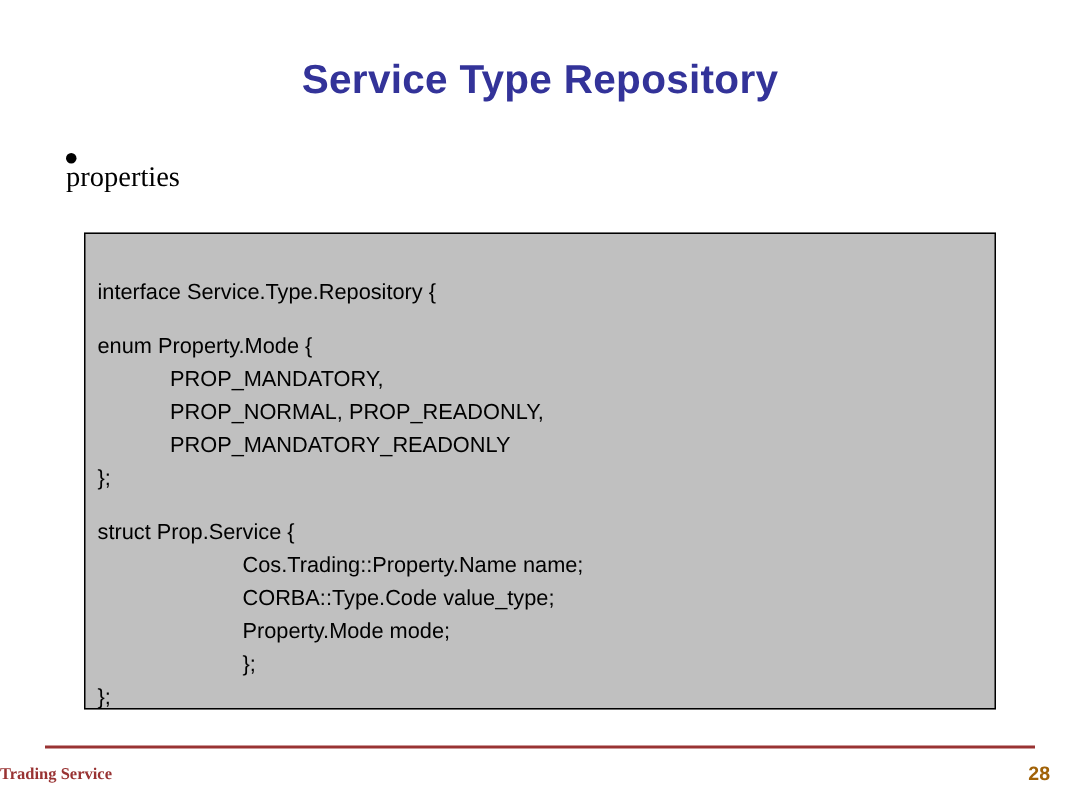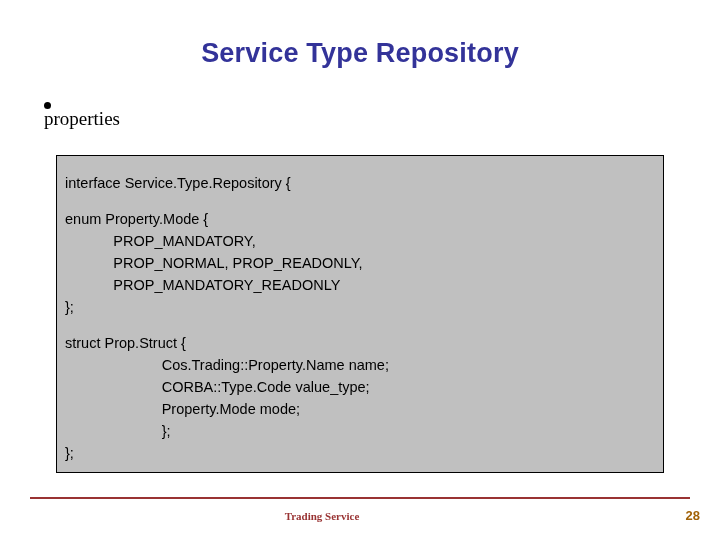--- a/index.html
+++ b/index.html
@@ -63,20 +63,21 @@
     background: #c0c0c0;
     border: 1px solid #000000;
     box-sizing: border-box;
   }
   .code-inner {
     padding: 16px 10px 10px 8px;
     font-family: "Liberation Sans", sans-serif;
     font-size: 14.5px;
     color: #000000;
     line-height: 1.0;
+    margin-top: 12px;
   }
   .code-line {
     white-space: pre;
     height: 22px;
     line-height: 22px;
   }
   .code-line.blank {
     height: 14px;
     line-height: 14px;
   }
@@ -86,21 +87,20 @@
     top: 497px;
     width: 660px;
     height: 0;
     border-top: 2px solid #993333;
   }
   .footer-text {
     position: absolute;
     left: 0;
     top: 510px;
     width: 644px;
-    text-align: center;
     font-family: "Liberation Serif", serif;
     font-size: 11px;
     font-weight: bold;
     color: #993333;
   }
   .page-number {
     position: absolute;
     right: 20px;
     top: 508px;
     font-family: "Liberation Sans", sans-serif;
@@ -124,21 +124,21 @@
   <div class="code-box">
     <div class="code-inner">
       <div class="code-line">interface Service.Type.Repository {</div>
       <div class="code-line blank"></div>
       <div class="code-line">enum Property.Mode {</div>
       <div class="code-line">            PROP_MANDATORY,</div>
       <div class="code-line">            PROP_NORMAL, PROP_READONLY,</div>
       <div class="code-line">            PROP_MANDATORY_READONLY</div>
       <div class="code-line">};</div>
       <div class="code-line blank"></div>
-      <div class="code-line">struct Prop.Struct {</div>
+      <div class="code-line">struct Prop.Service {</div>
       <div class="code-line">                        Cos.Trading::Property.Name name;</div>
       <div class="code-line">                        CORBA::Type.Code value_type;</div>
       <div class="code-line">                        Property.Mode mode;</div>
       <div class="code-line">                        };</div>
       <div class="code-line">};</div>
     </div>
   </div>
 
   <div class="footer-rule"></div>
 

